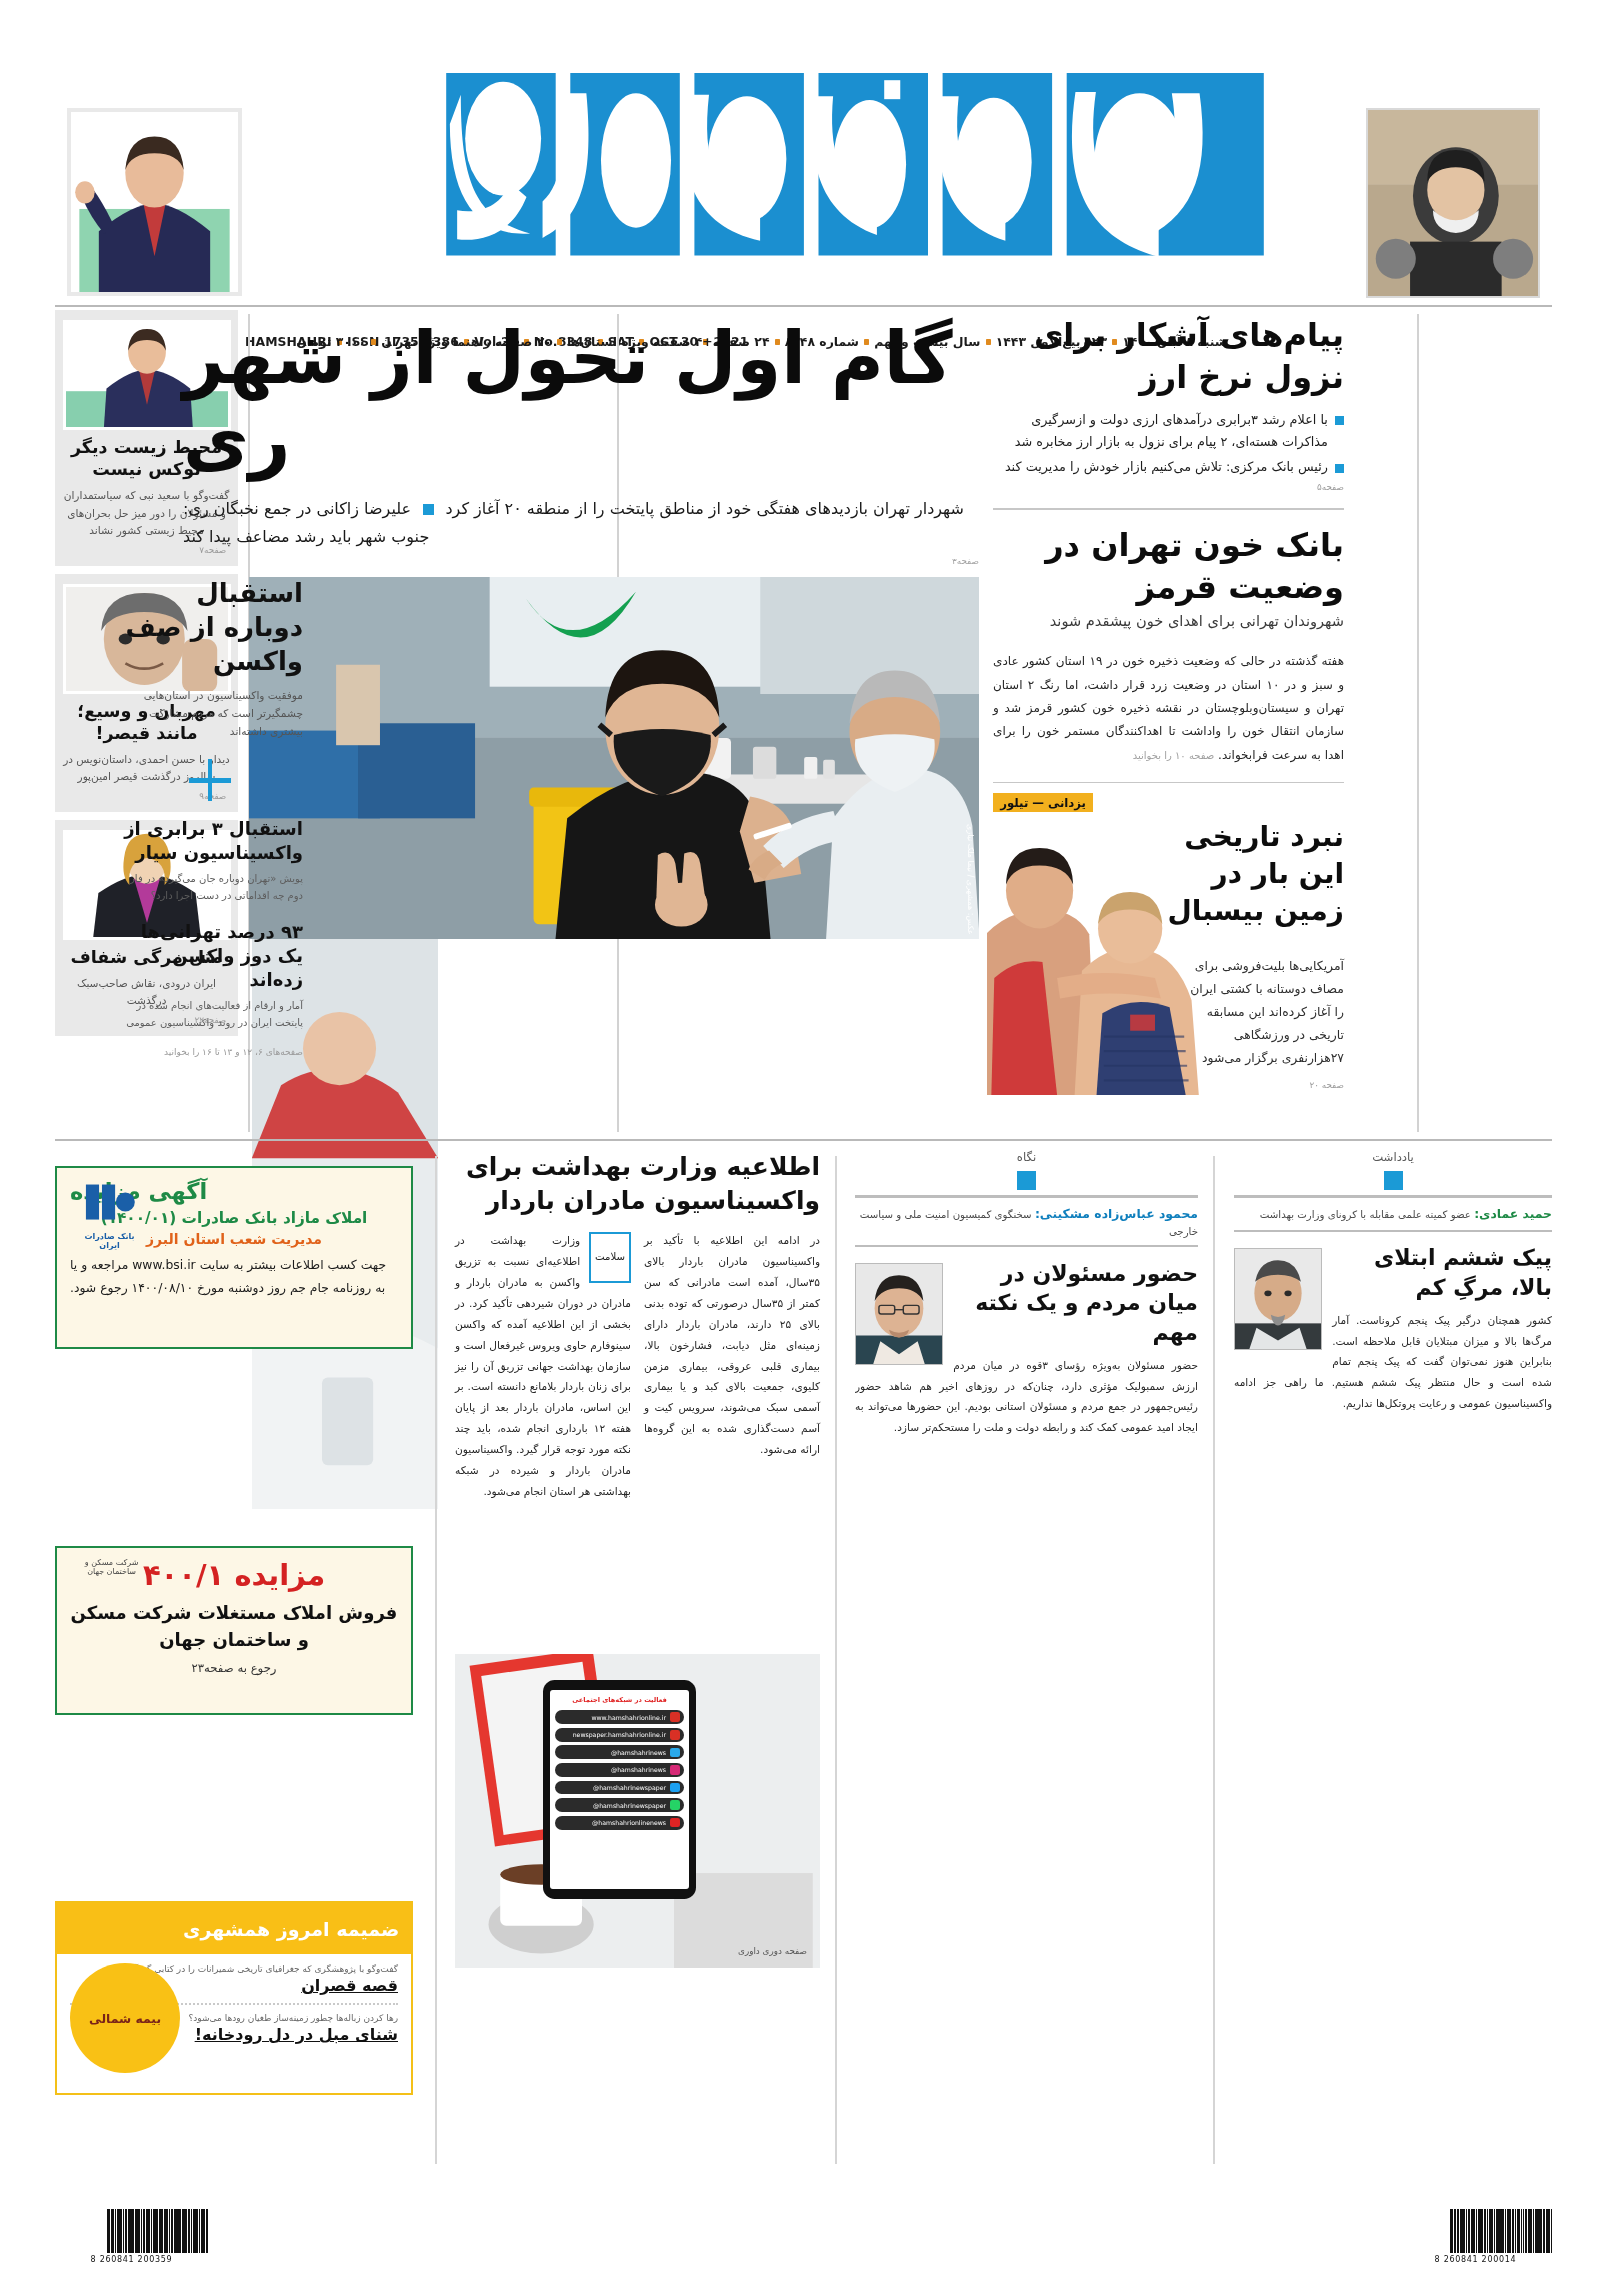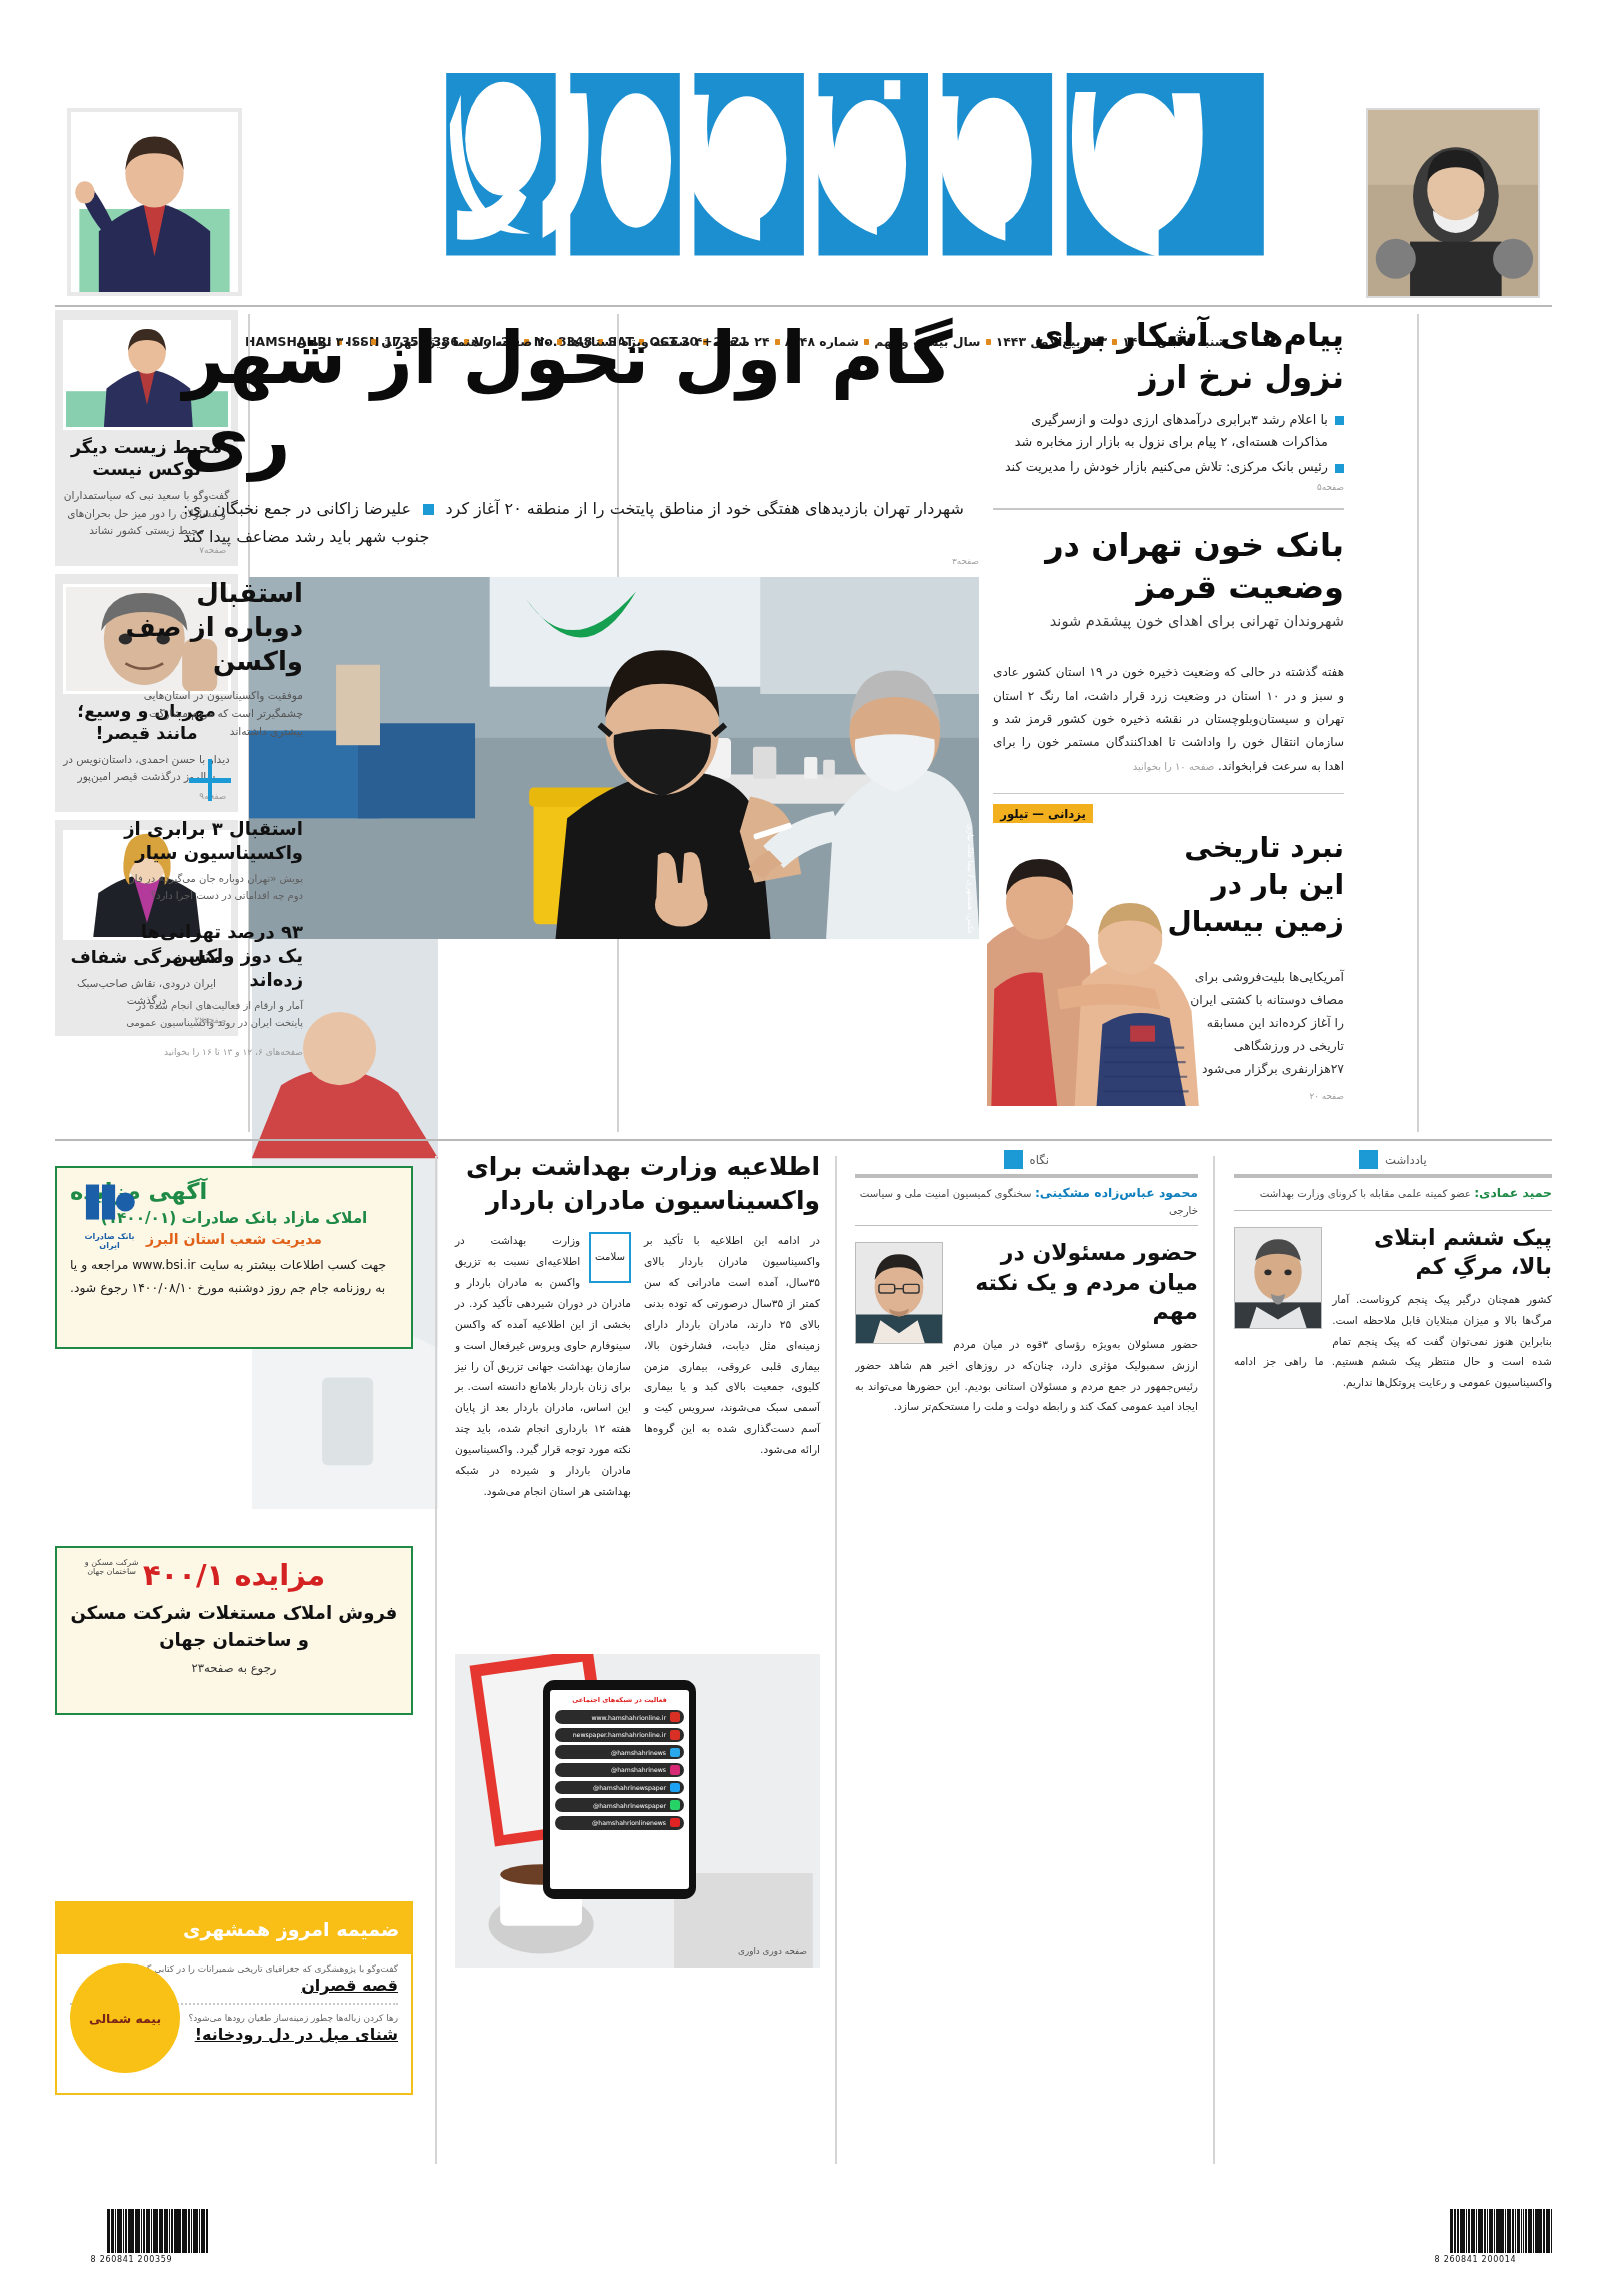--- a/index.html
+++ b/index.html
@@ -56,21 +56,21 @@
 
   
   #col2 { right:263px; top:314px; width:351px; }
   .c2-title { font-size:32px; font-weight:800; text-align:right; line-height:1.32; color:#0d0d0d; }
   .c2-bullets { margin-top:10.2px; }
   .blt { display:flex; gap:6.6px; align-items:flex-start; font-size:12.8px; line-height:1.72; color:#1d1d1d; margin-bottom:3.7px;}
   .blt i { flex:0 0 auto; width:9.5px; height:9.5px; background:#1b9ad6; margin-top:7.3px; display:block;}
   .c2-ref { font-size:8.8px; color:#9c9c9c; margin-top:2.2px;}
   .c2-sep { height:1.5px; background:#c7c7c7; margin:16px 0 14.6px;}
   .c2-sub { font-size:14.6px; color:#3a3a3a; margin-top:1px; line-height:1.55;}
-  .c2-body { font-size:12px; line-height:1.95; color:#262626; text-align:justify; margin-top:29px;}
+  .c2-body { font-size:12px; line-height:1.95; color:#262626; text-align:justify; margin-top:18px;}
   .c2-body .ref { color:#a0a0a0; font-size:10px;}
   .tag-yellow { display:inline-block; background:#f2b01e; color:#111; font-size:11.7px; font-weight:700; padding:2.2px 7.3px; }
 
   
   #mainhead { right:628px; top:318px; width:796px; }
   #mainhead h1 { font-size:72px; font-weight:800; text-align:left; letter-spacing:-0.7px; color:#0b0b0b; line-height:1.12;}
   #mainhead .deck { margin-top:16px; font-size:16px; line-height:1.75; color:#191919; text-align:left;}
   #mainhead .deck .b { display:inline-block; width:11px; height:11px; background:#1b9ad6; margin:0 6.6px -0.7px;}
   #mainhead .pg { font-size:8.8px; color:#a3a3a3; margin-top:4.4px; }
 
@@ -94,21 +94,21 @@
   #vstrip { right:1169px; top:577px; width:186px; height:570px; background:#cfd6da; overflow:hidden; }
 
   
   #mid-rule { left:55px; top:1139px; width:1497px; height:2.2px; background:#b9b9b9; }
 
   
   #bottom { left:55px; top:1150px; width:1497px; height:1044px; }
   .bcol { position:absolute; top:0; }
   .col-rule { position:absolute; top:5.8px; width:1.5px; background:#d5d5d5; height:1008px;}
 
-  .kicker { display:flex; align-items:center; justify-content:center; gap:6.6px; font-size:11.7px; color:#5a5a5a;}
+  .kicker { display:flex; align-items:center; justify-content:flex-end; gap:6.6px; font-size:11.7px; color:#5a5a5a;flex-direction:column;}
   .kicker i { width:19px; height:19px; background:#1b9ad6; display:block;}
   .kline { height:3.7px; background:#bdbdbd; margin:5.1px 0 6.6px;}
   .kline.thin { height:1.5px; margin:6.6px 0 11.7px;}
   .byline { font-size:10.2px; color:#4a4a4a; text-align:right; line-height:1.5;}
   .byline b { color:#0f7fbd; font-size:12.4px;}
   .ed-title { font-size:22px; font-weight:800; line-height:1.35; color:#111; text-align:right;}
   .ed-photo { width:88px; height:102px; float:left; margin:4.4px 10.2px 4.4px 0; border:0.7px solid #bbb; background:#ccc;}
   .ed-body { font-size:10.6px; line-height:1.95; color:#2a2a2a; text-align:justify; margin-top:7.3px;}
 
   .art-title { font-size:25px; font-weight:800; line-height:1.36; color:#111; text-align:right;}

